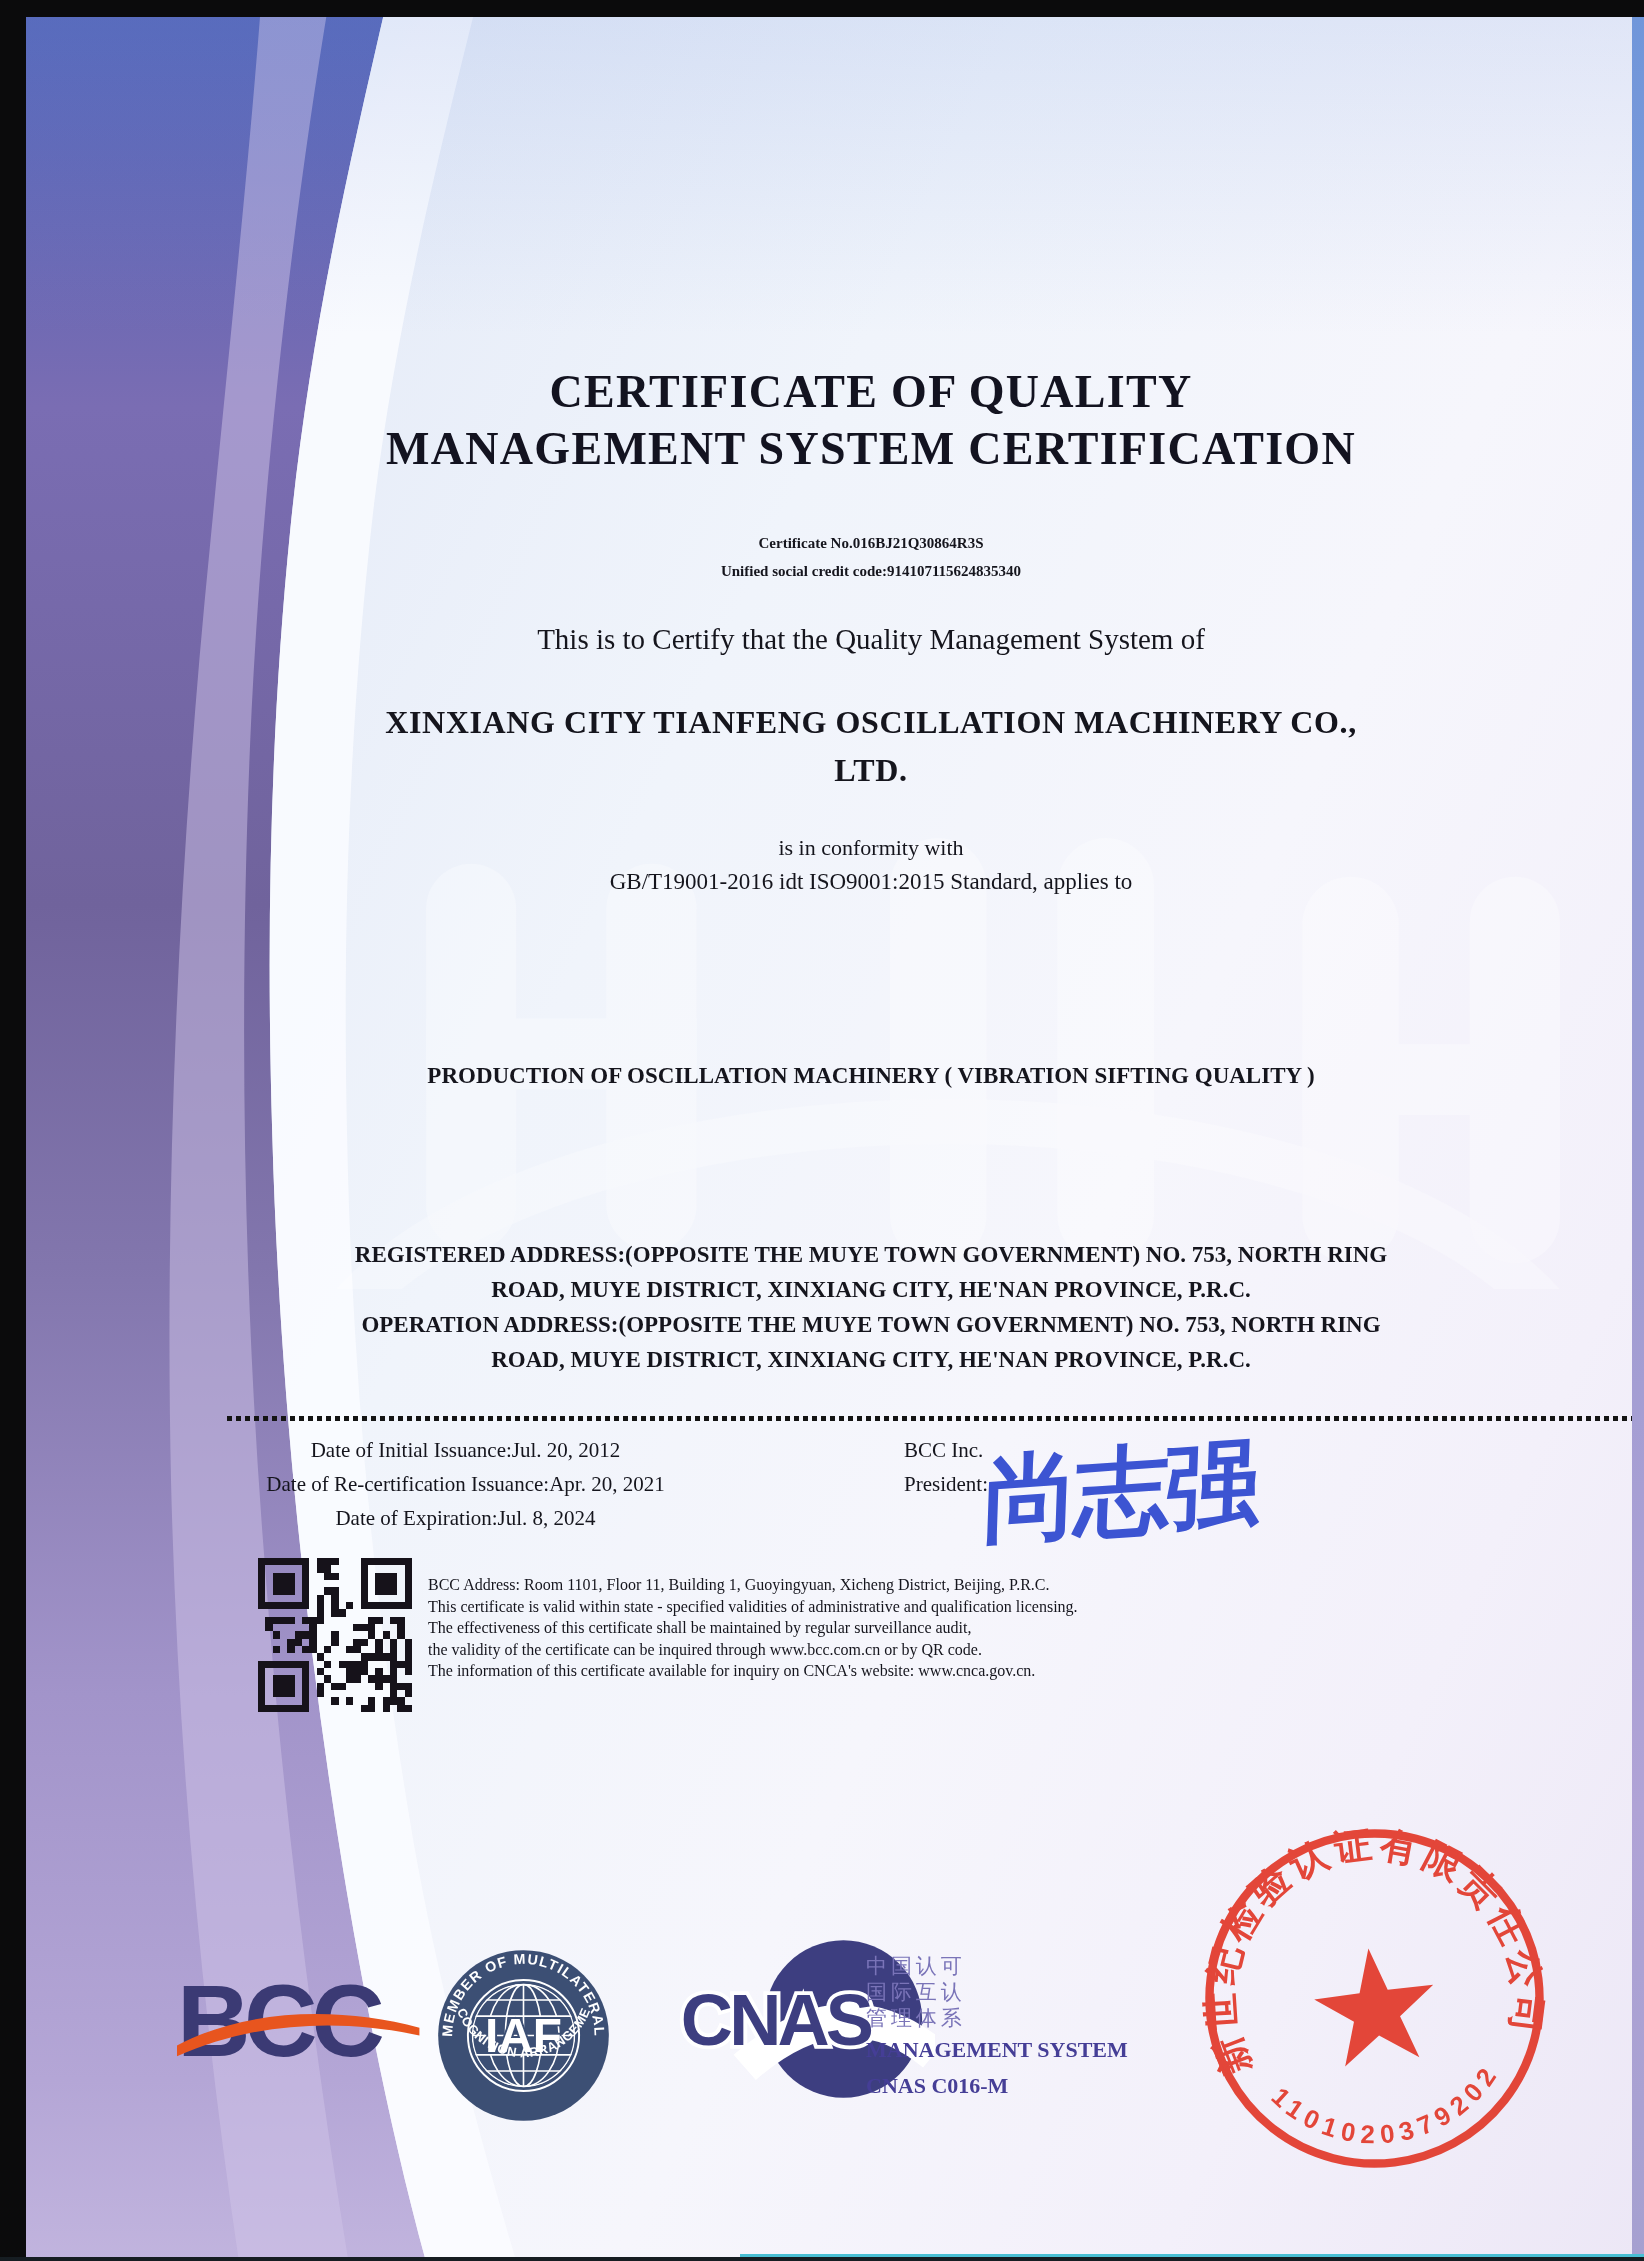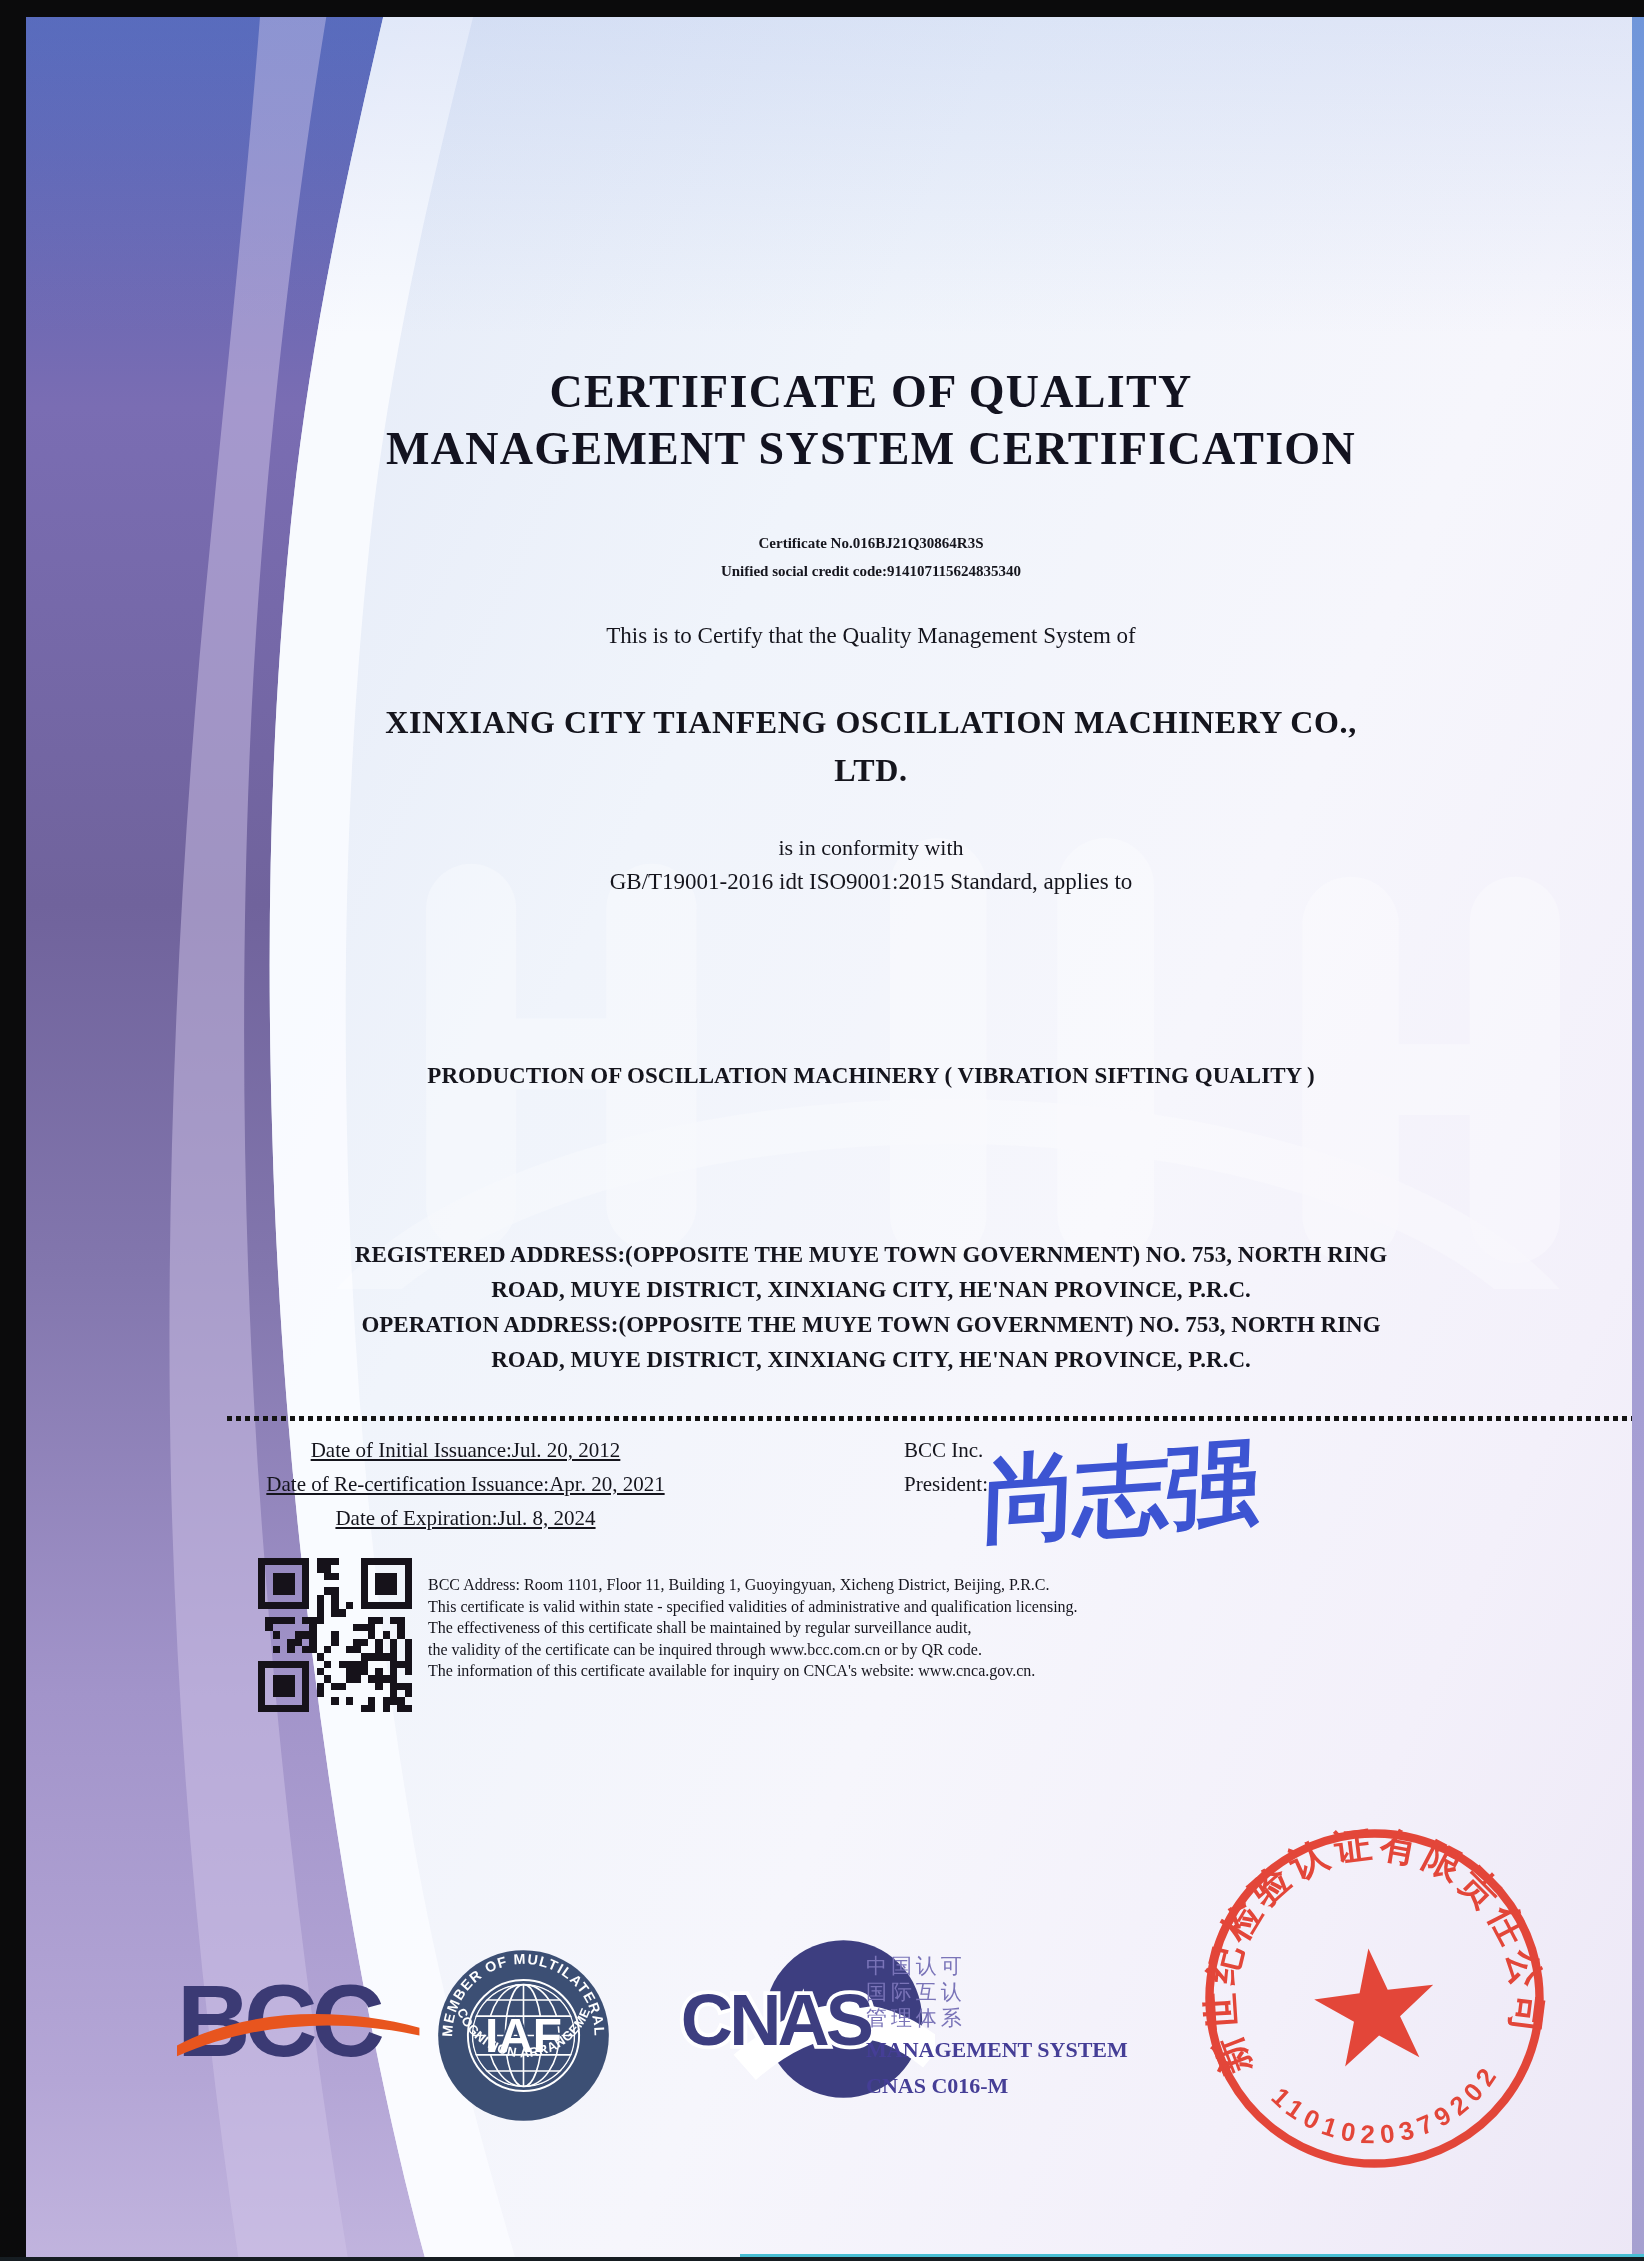--- a/index.html
+++ b/index.html
@@ -17,29 +17,29 @@
   .edge-right{right:0;top:0;width:13px;height:100%;z-index:55;
     background:linear-gradient(180deg,#6f96da 0%,#8d9cd8 25%,#a09cd2 55%,#b0a3d6 80%,#a5a0d0 100%);}
   .band-svg{left:26px;top:0;z-index:1;}
   .watermark-svg{left:335px;top:838px;z-index:2;opacity:.5;}
   .topwash{left:0;top:0;width:100%;height:335px;z-index:2;
     background:linear-gradient(180deg,rgba(130,160,225,.20),rgba(130,160,225,0));}
   
   .tcenter{left:97px;width:1548px;text-align:center;z-index:10;}
   .title{top:363px;font-size:46px;font-weight:bold;line-height:57px;letter-spacing:1.3px;color:#131320;}
   .certnos{top:529px;font-size:15px;font-weight:bold;line-height:28px;}
-  .certify{top:623px;font-size:23px;}
+  .certify{top:623px;font-size:29px;}
   .company{top:698px;font-size:32px;font-weight:bold;line-height:48px;letter-spacing:0.6px;}
   .conformity{top:835px;font-size:22px;}
   .standard{top:869px;font-size:23px;}
   .scope{top:1063px;font-size:23px;font-weight:bold;}
   .addresses{top:1237px;font-size:23px;font-weight:bold;line-height:35px;}
   .dotline{left:227px;top:1416px;width:1418px;height:4.5px;z-index:10;
     background:repeating-linear-gradient(90deg,#141414 0 5.2px,transparent 5.2px 9px);}
-  .dates{left:227px;top:1433px;width:477px;text-align:center;font-size:21px;line-height:34px;z-index:10;text-decoration:underline;}
+  .dates{left:227px;top:1433px;width:477px;text-align:center;font-size:21px;line-height:34px;z-index:10;}
   .issuer{left:904px;top:1433px;font-size:21px;line-height:34px;z-index:10;}
   .signature{left:983px;top:1427px;width:335px;font-size:95px;font-weight:bold;color:#2d47cf;
     transform:rotate(-4deg) skewX(-6deg);letter-spacing:-3.9px;opacity:.92;z-index:11;
     font-family:"Liberation Serif",serif;}
   .qr-svg{left:258px;top:1558px;z-index:10;}
   .fineprint{left:428px;top:1574px;width:806px;font-size:16px;line-height:21.6px;z-index:10;}
   
   .bcc-svg{left:177px;top:1967px;z-index:12;}
   .iaf-svg{left:433px;top:1945px;z-index:12;}
   .cnas-svg{left:677px;top:1935px;z-index:12;}

